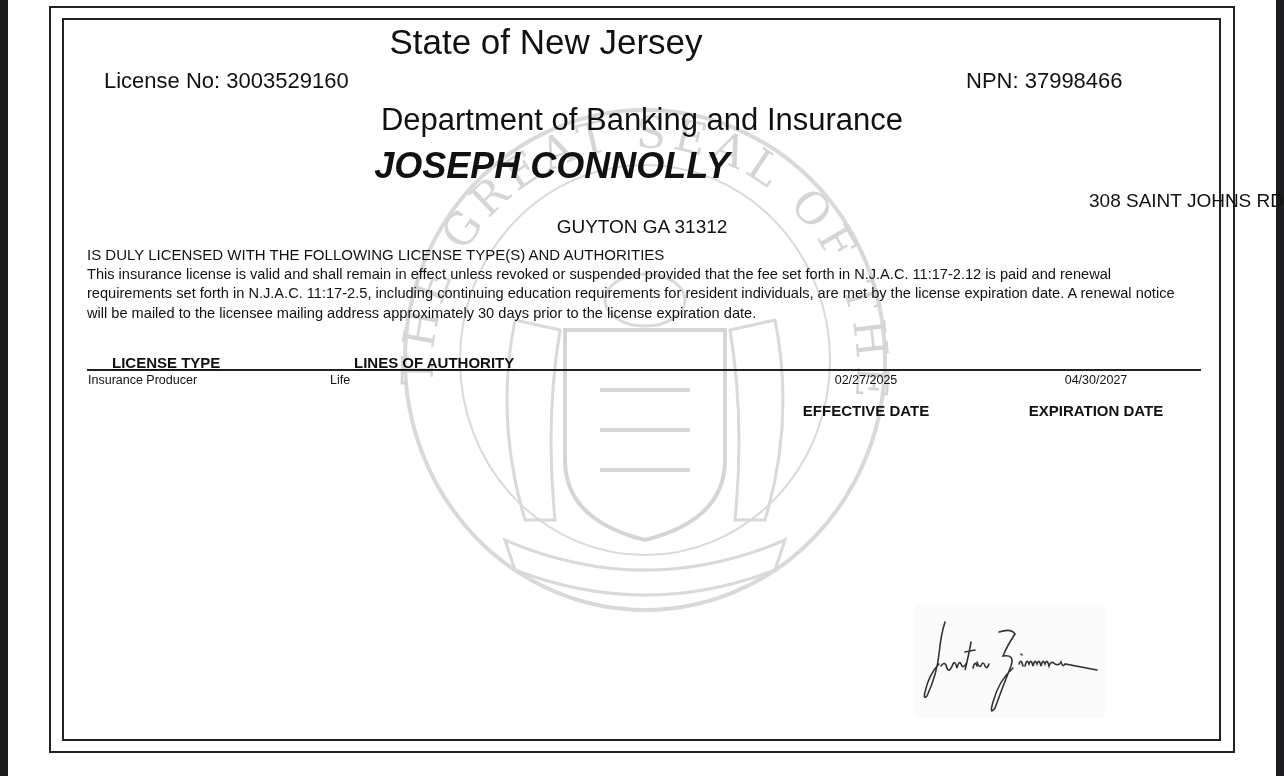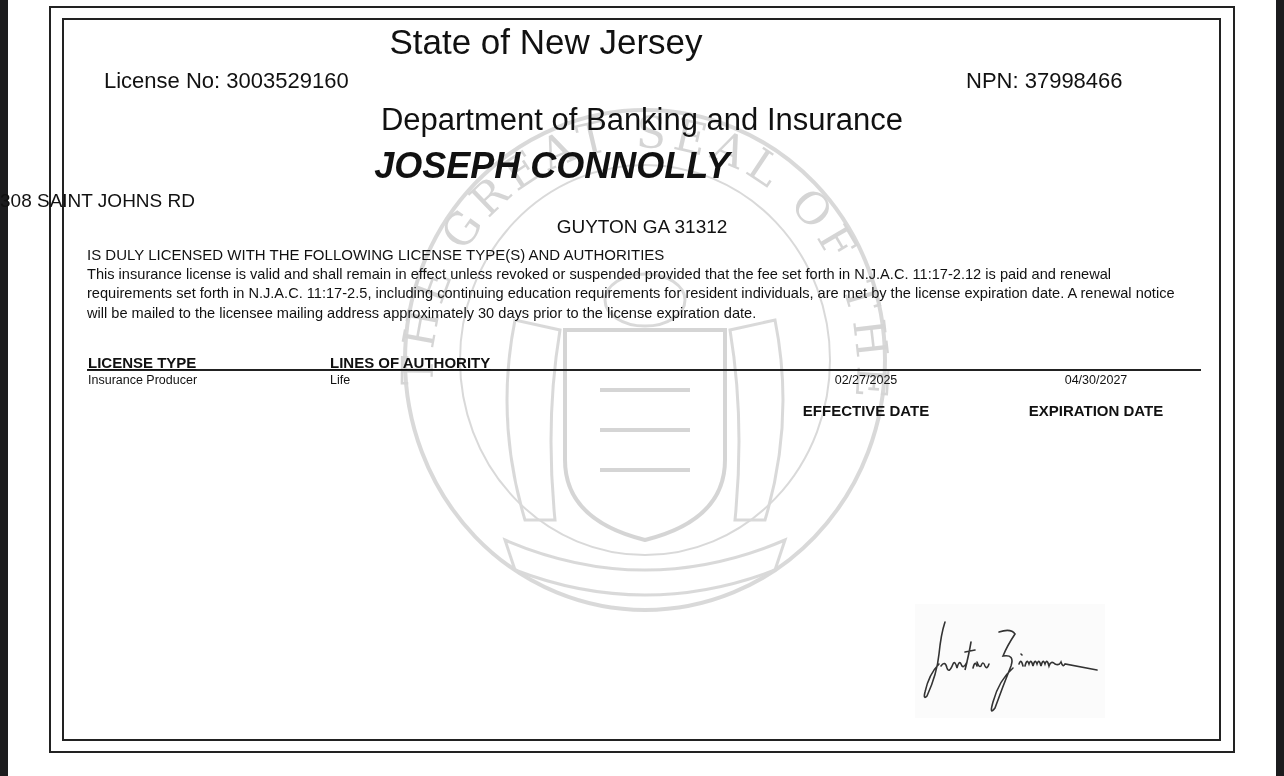--- a/index.html
+++ b/index.html
@@ -13,36 +13,36 @@
     .inner-border { position: absolute; left: 62px; top: 18px; width: 1159px; height: 723px; border: 2px solid #222; }
 
     .seal { position: absolute; left: 395px; top: 100px; width: 500px; height: 520px; opacity: 0.22; }
 
     .abs { position: absolute; white-space: nowrap; }
     .state-title { left: 0; width: 1064px; top: 22px; text-align: center; font-size: 35px; padding-left: 28px; }
     .license-no { left: 104px; top: 68px; font-size: 22px; }
     .npn { left: 966px; top: 68px; font-size: 22px; }
     .dept { left: 0; width: 1284px; top: 102px; text-align: center; font-size: 31px; }
     .holder-name { left: 0; width: 1104px; top: 145px; text-align: center; font-size: 36px; font-weight: bold; font-style: italic; }
-    .addr1 { left: 0; width: 1284px; top: 190px; text-align: left; font-size: 19px; }
+    .addr1 { left: 0; width: 1284px; top: 190px; text-align: right; font-size: 19px; }
     .addr2 { left: 0; width: 1284px; top: 216px; text-align: center; font-size: 19px; }
 
     .licensed-with { left: 87px; top: 246px; font-size: 15px; }
     .notice { left: 87px; top: 265px; width: 1110px; font-size: 14.6px; line-height: 19.3px; white-space: normal; }
 
     .table { position: absolute; left: 87px; top: 352px; width: 1114px; }
     .thead { position: relative; height: 19px; border-bottom: 2px solid #222; font-weight: bold; font-size: 15px; }
     .thead span, .trow span { position: absolute; top: 2px; white-space: nowrap; text-decoration: underline; }
     .trow { position: relative; height: 18px; font-size: 12.5px; }
     .trow span { top: 2px; text-decoration: none; }
     .c1 { left: 1px; }
     .c2 { left: 243px; text-align: center; }
     .c3 { left: 708px; width: 142px; text-align: center; }
     .c4 { left: 930px; width: 158px; text-align: center; }
-    .thead .c1, .thead .c2 { text-decoration: underline; }
+    .thead .c1, .thead .c2 { text-decoration: underline; margin-left: 24px; }
     .thead .c3, .thead .c4 { text-decoration: none; margin-top: 48px; }
 
     .signature { position: absolute; left: 915px; top: 604px; width: 190px; height: 114px; background: #fbfbfb; }
     .signature svg { width: 100%; height: 100%; }
   </style>
 </head>
 <body>
 
 <div class="edge-left"></div>
 <div class="edge-right"></div>

